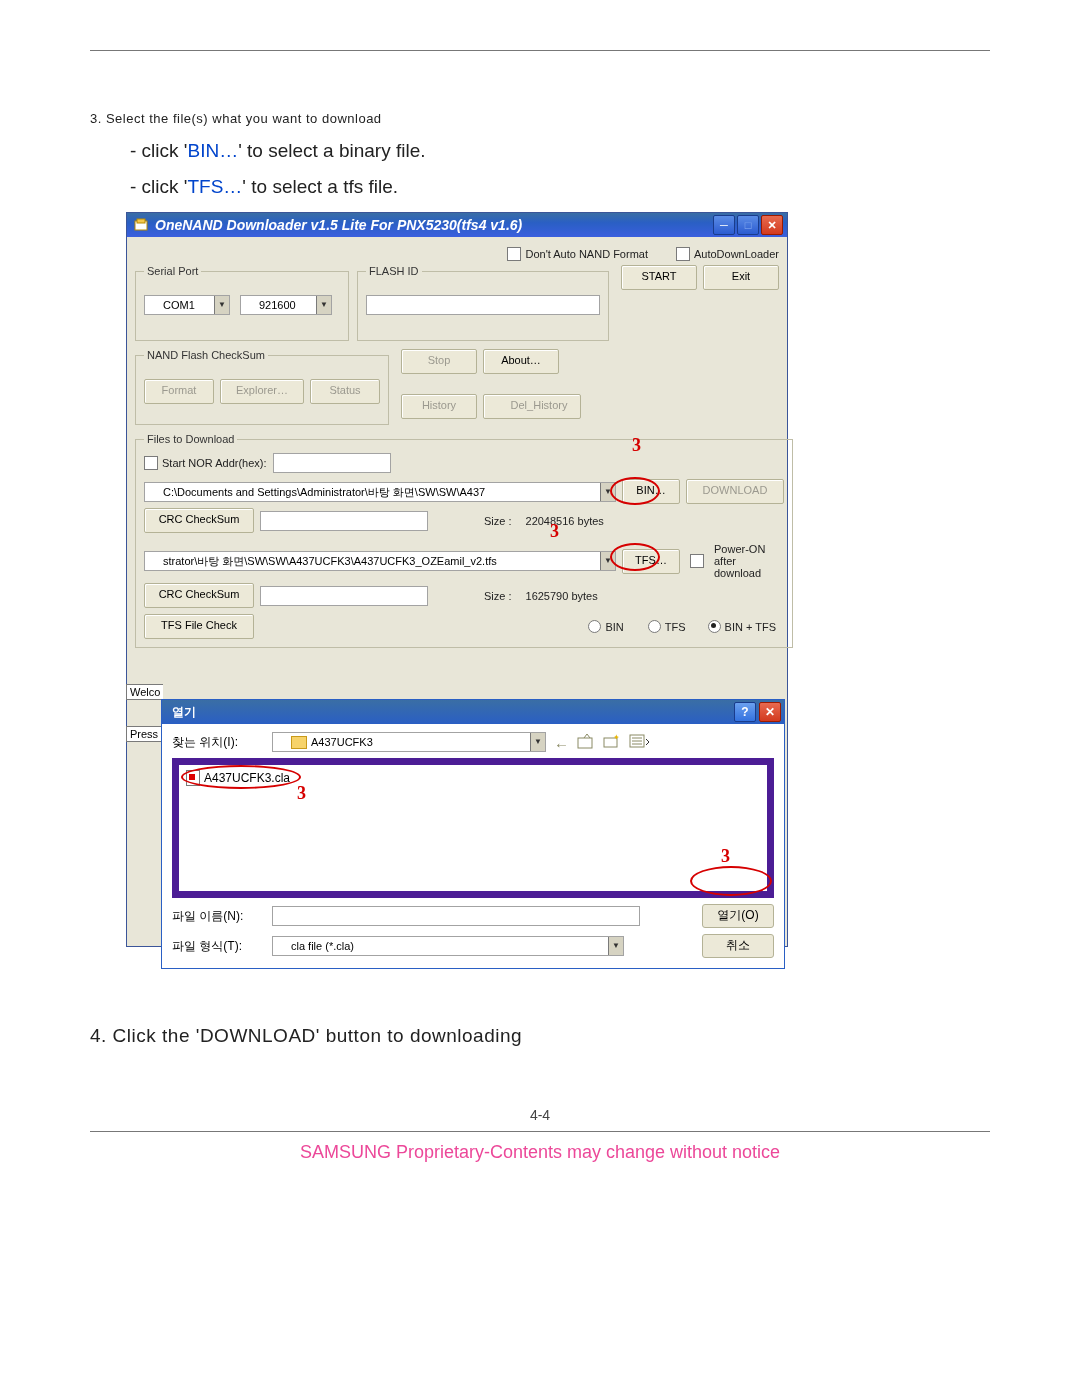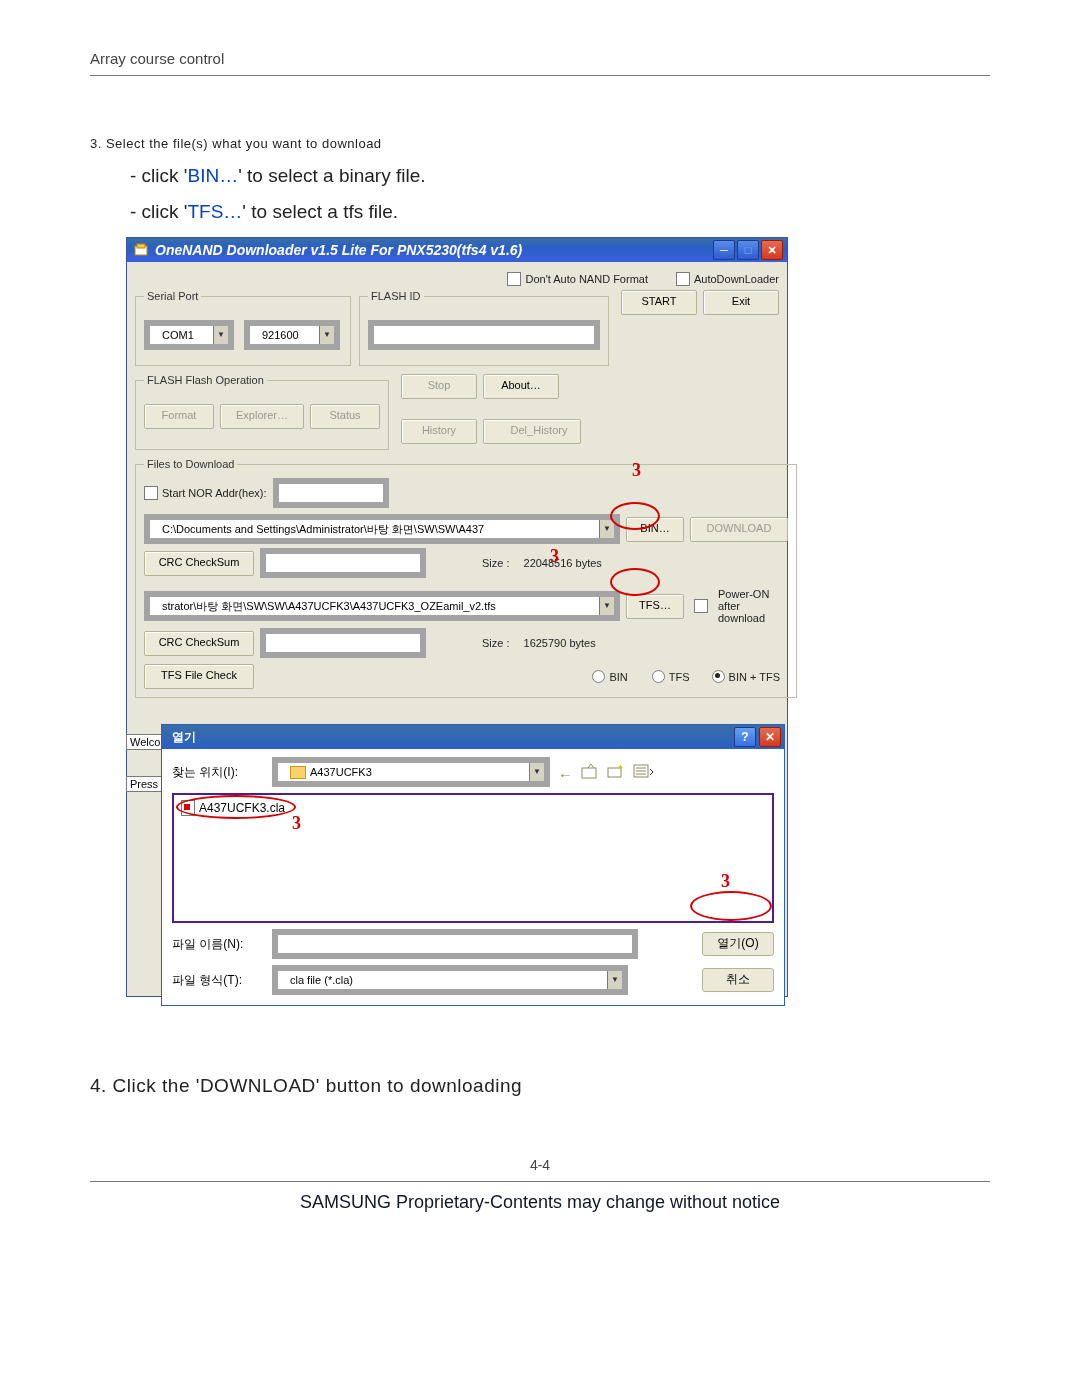--- a/index.html
+++ b/index.html
@@ -93,25 +93,25 @@
     height: 23px;
     font-size: 11px;
     text-align: center;
     line-height: 21px;
     padding: 0 6px;
     border-radius: 2px;
     box-shadow: inset 1px 1px 0 #fff;
   }
   .btn.disabled { color: #9b998f; }
   .select-box, .text-input {
-    border: 6px solid #a3a3a3;
+    border: 1px solid #a3a3a3;
     background: #fff;
     height: 18px;
     font-size: 11px;
-    padding: 0 12px;
+    padding: 0 18px;
     line-height: 18px;
     display:inline-block;
   }
   .select-box { position: relative; padding-right: 16px; }
   .select-arrow {
     position: absolute; right:0; top:0; width:14px; height:100%;
     background:#d6d3c2; border-left:1px solid #7a7a7a;
     display:flex; align-items:center; justify-content:center;
     font-size:8px; color:#333;
   }
@@ -172,21 +172,21 @@
     color:#fff; display:flex;align-items:center;justify-content:center;
     font-weight:bold; font-size:12px;
   }
   .dlg-tb-btn.close { background: linear-gradient(#e86a4f, #d23a1f); border-color:#9c1a00; }
   .dlg-body { padding: 8px 10px 10px 10px; }
   .dlg-row { display:flex; align-items:center; margin-bottom:6px; }
   .dlg-label { width: 100px; font-size:12px; }
   .dlg-icons { display:flex; align-items:center; gap:8px; margin-left:8px; }
   .dlg-icon { color:#8a8a64; font-size:15px; }
   .file-area {
-    border:2px solid #4c1d95; background:#fff;
+    border:7px solid #4c1d95; background:#fff;
     height: 118px; padding:4px;
     margin-bottom:6px;
     position:relative;
   }
   .file-item {
     display:inline-flex; align-items:center;
     font-size:12px; padding:1px 3px;
   }
   .folder-ico {
     width:14px; height:11px; background:#f7d36a;
@@ -206,29 +206,28 @@
     border:1px solid #b4b296; background:#ece9d8;
     min-width:70px; height:22px; line-height:20px;
     text-align:center; font-size:12px; border-radius:3px;
   }
   .footer {
     margin-top: 60px;
     text-align: center;
   }
   .footer-pg { font-size: 14px; color:#444; margin-bottom:8px; }
   hr.bottom-rule { border:none; border-top:1px solid #777; margin:0 0 10px 0; }
-  .footer-line1 { font-size:18px; color:#0f172a; margin-bottom:0; }
+  .footer-line1 { font-size:18px; color:#ec4899; margin-bottom:0; }
   .footer-line2 { font-size:14px; color:#444; }
   .step4 { font-size:19px; color:#222; margin-top: 78px; letter-spacing:0.5px; }
 </style>
 </head>
 <body>
 
 <div class="page">
-  <div class="header-text">Array course control</div>
   <hr class="top-rule">
 
   <div class="step-heading">3. Select the file(s) what you want to download</div>
   <div class="step-sub">
     <span>- click '</span><span class="hl-blue">BIN…</span><span>' to select a binary file.</span>
   </div>
   <div class="step-sub">
     <span>- click '</span><span class="hl-blue">TFS…</span><span>' to select a tfs file.</span>
   </div>
 
@@ -280,21 +279,21 @@
         <div style="display:flex; flex-direction:column; gap:8px; margin-left:4px;">
           <div class="row" style="gap:6px;">
             <div class="btn">START</div>
             <div class="btn">Exit</div>
           </div>
         </div>
       </div>
 
       <div class="row" style="align-items:flex-start; gap:8px; margin-top:8px;">
         <fieldset style="width:216px; height:58px;">
-          <legend>FLASH Flash Operation</legend>
+          <legend>NAND Flash CheckSum</legend>
           <div class="row" style="gap:6px; margin-top:10px;">
             <div class="btn disabled" style="min-width:56px;">Format</div>
             <div class="btn disabled" style="min-width:70px;">Explorer…</div>
             <div class="btn disabled" style="min-width:56px;">Status</div>
           </div>
         </fieldset>
         <div style="display:flex; flex-direction:column; gap:8px; margin-left:4px;">
           <div class="row" style="gap:6px;">
             <div class="btn disabled">Stop</div>
             <div class="btn">About…</div>

